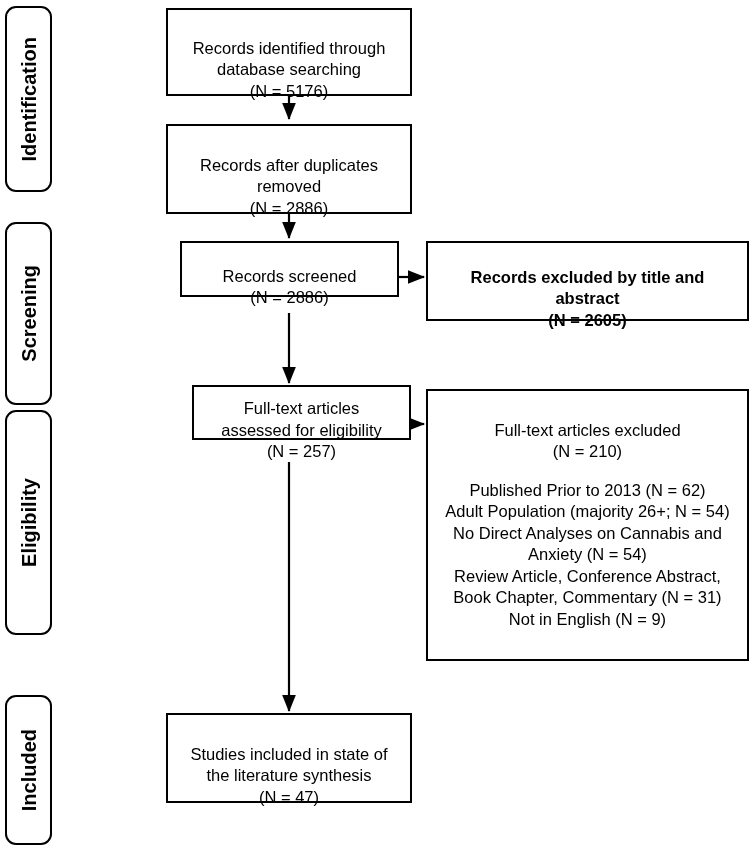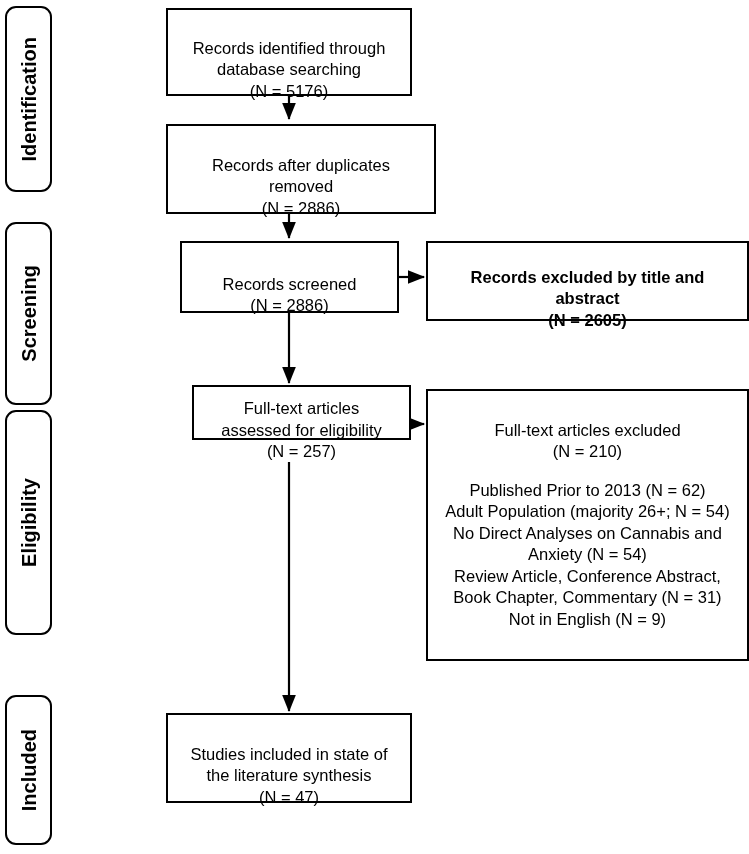--- a/index.html
+++ b/index.html
@@ -130,27 +130,27 @@
 
     <line x1="289" y1="462" x2="289" y2="711" stroke="#000000" stroke-width="2.2" marker-end="url(#arrowhead)"></line>
   </svg>
 
   <div class="node" style="left:166px; top:8px; width:246px; height:88px;">
     <div class="node-text">Records identified through
 database searching
 (N = 5176)</div>
   </div>
 
-  <div class="node" style="left:166px; top:124px; width:270px; height:90px;">
+  <div class="node" style="left:166px; top:124px; width:246px; height:90px;">
     <div class="node-text">Records after duplicates
 removed
 (N = 2886)</div>
   </div>
 
-  <div class="node" style="left:180px; top:241px; width:219px; height:72px;">
+  <div class="node" style="left:180px; top:241px; width:219px; height:56px;">
     <div class="node-text">Records screened
 (N = 2886)</div>
   </div>
 
   <div class="node" style="left:426px; top:241px; width:323px; height:80px;font-weight:bold;">
     <div class="node-text">Records excluded by title and
 abstract
 (N = 2605)</div>
   </div>
 

